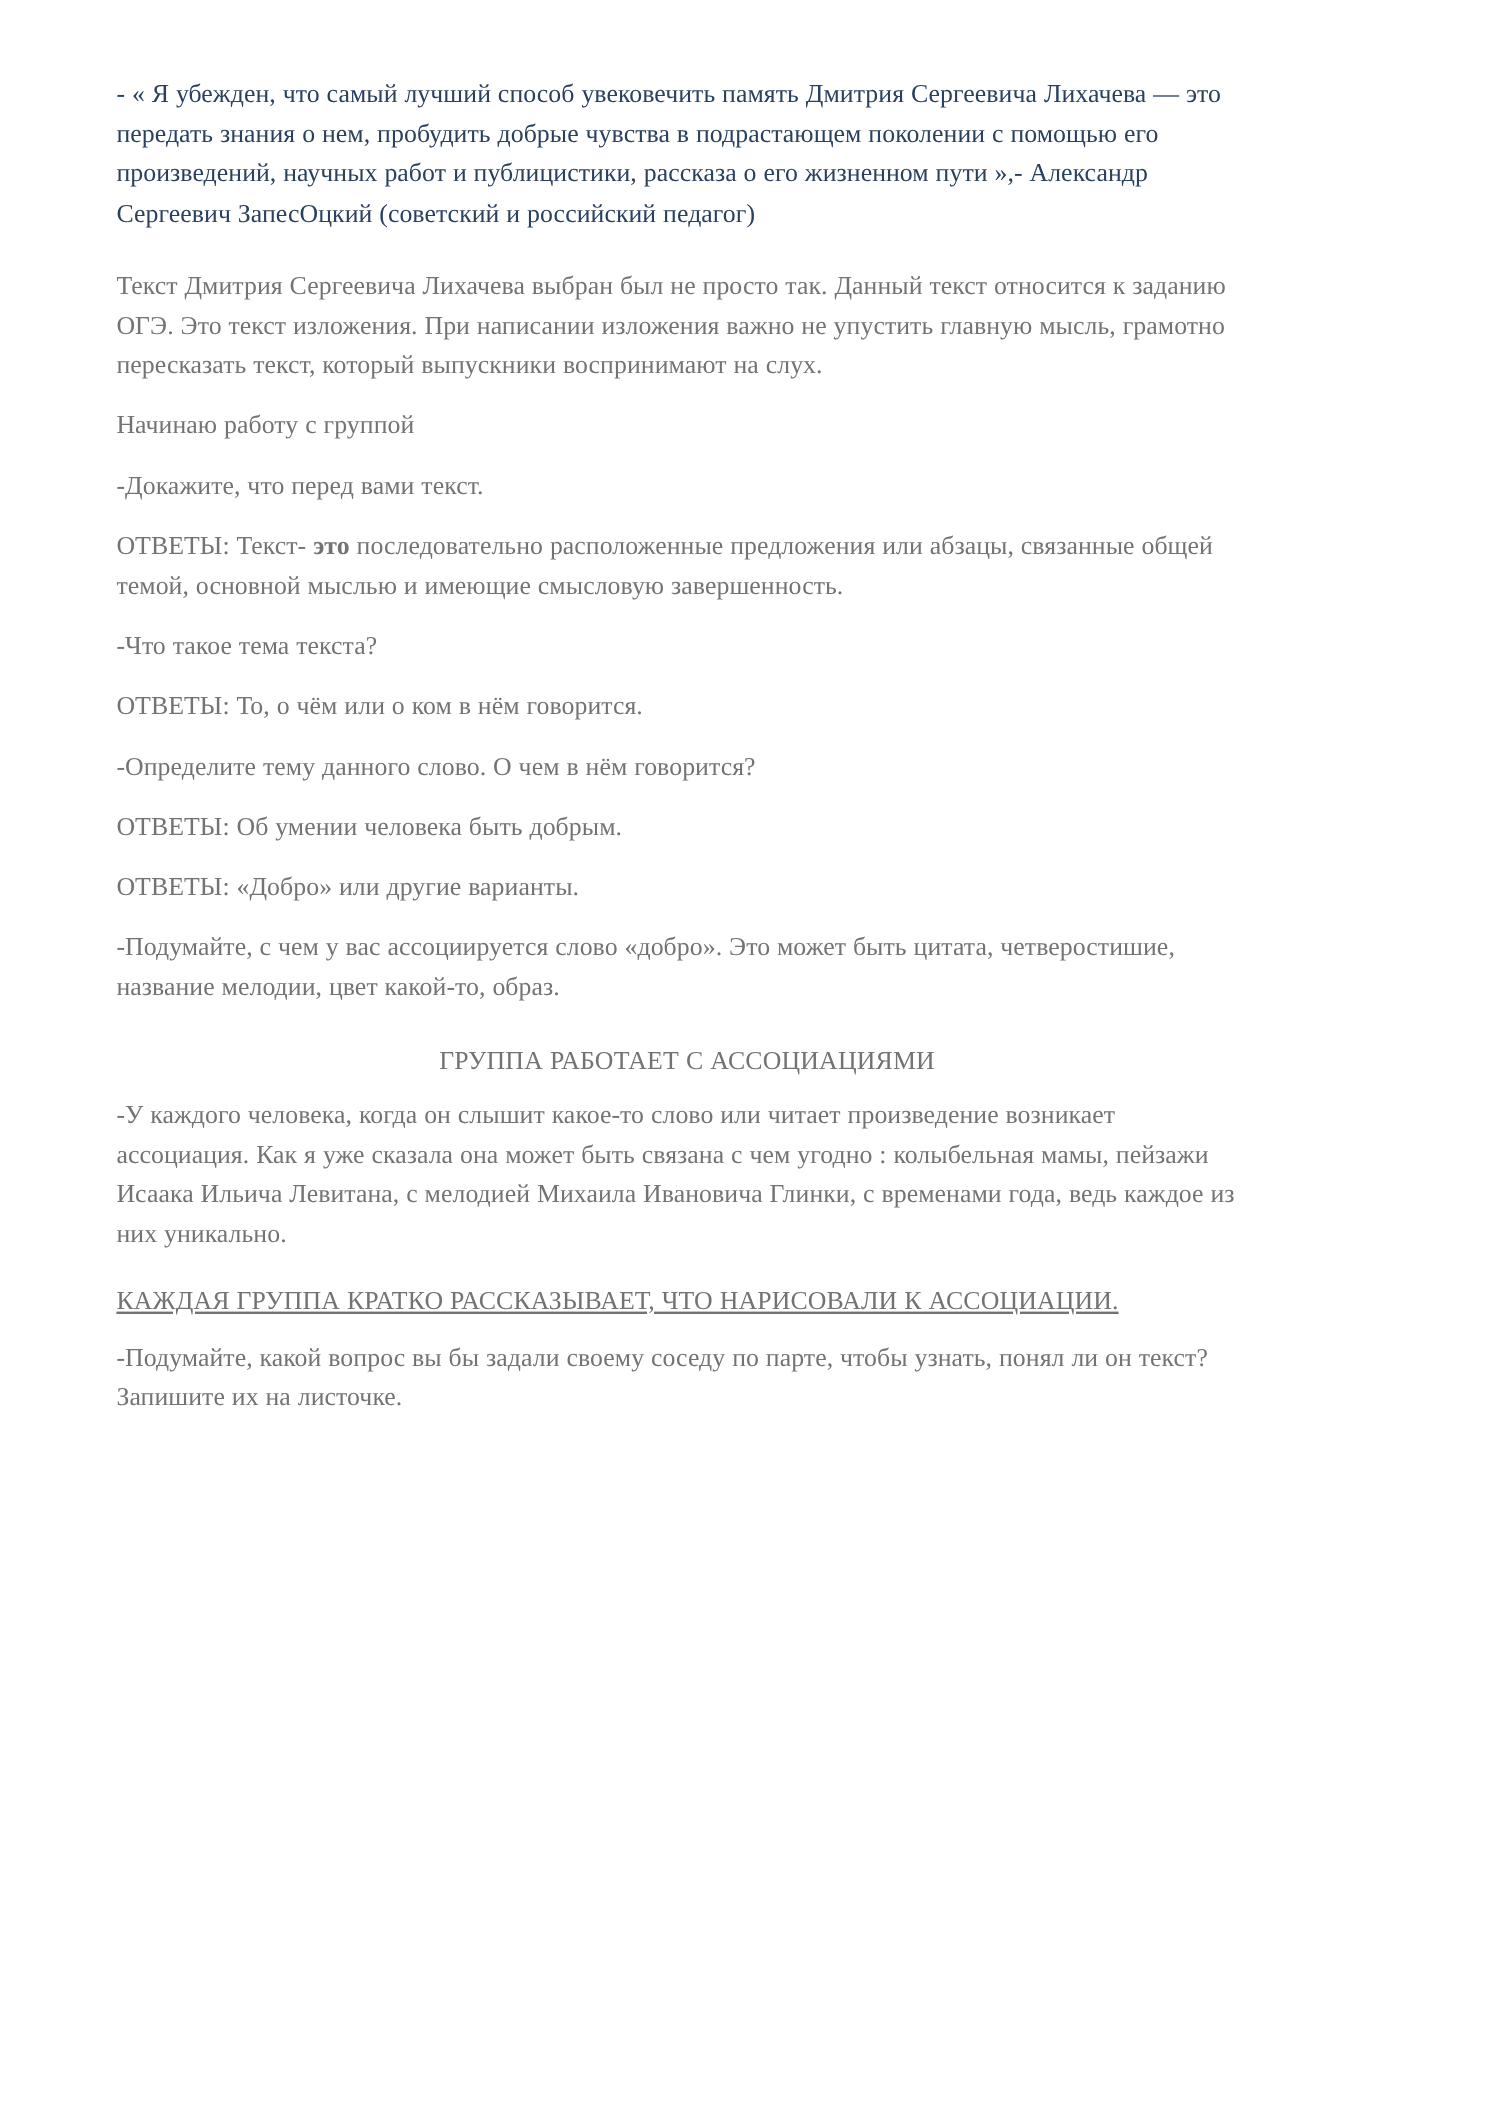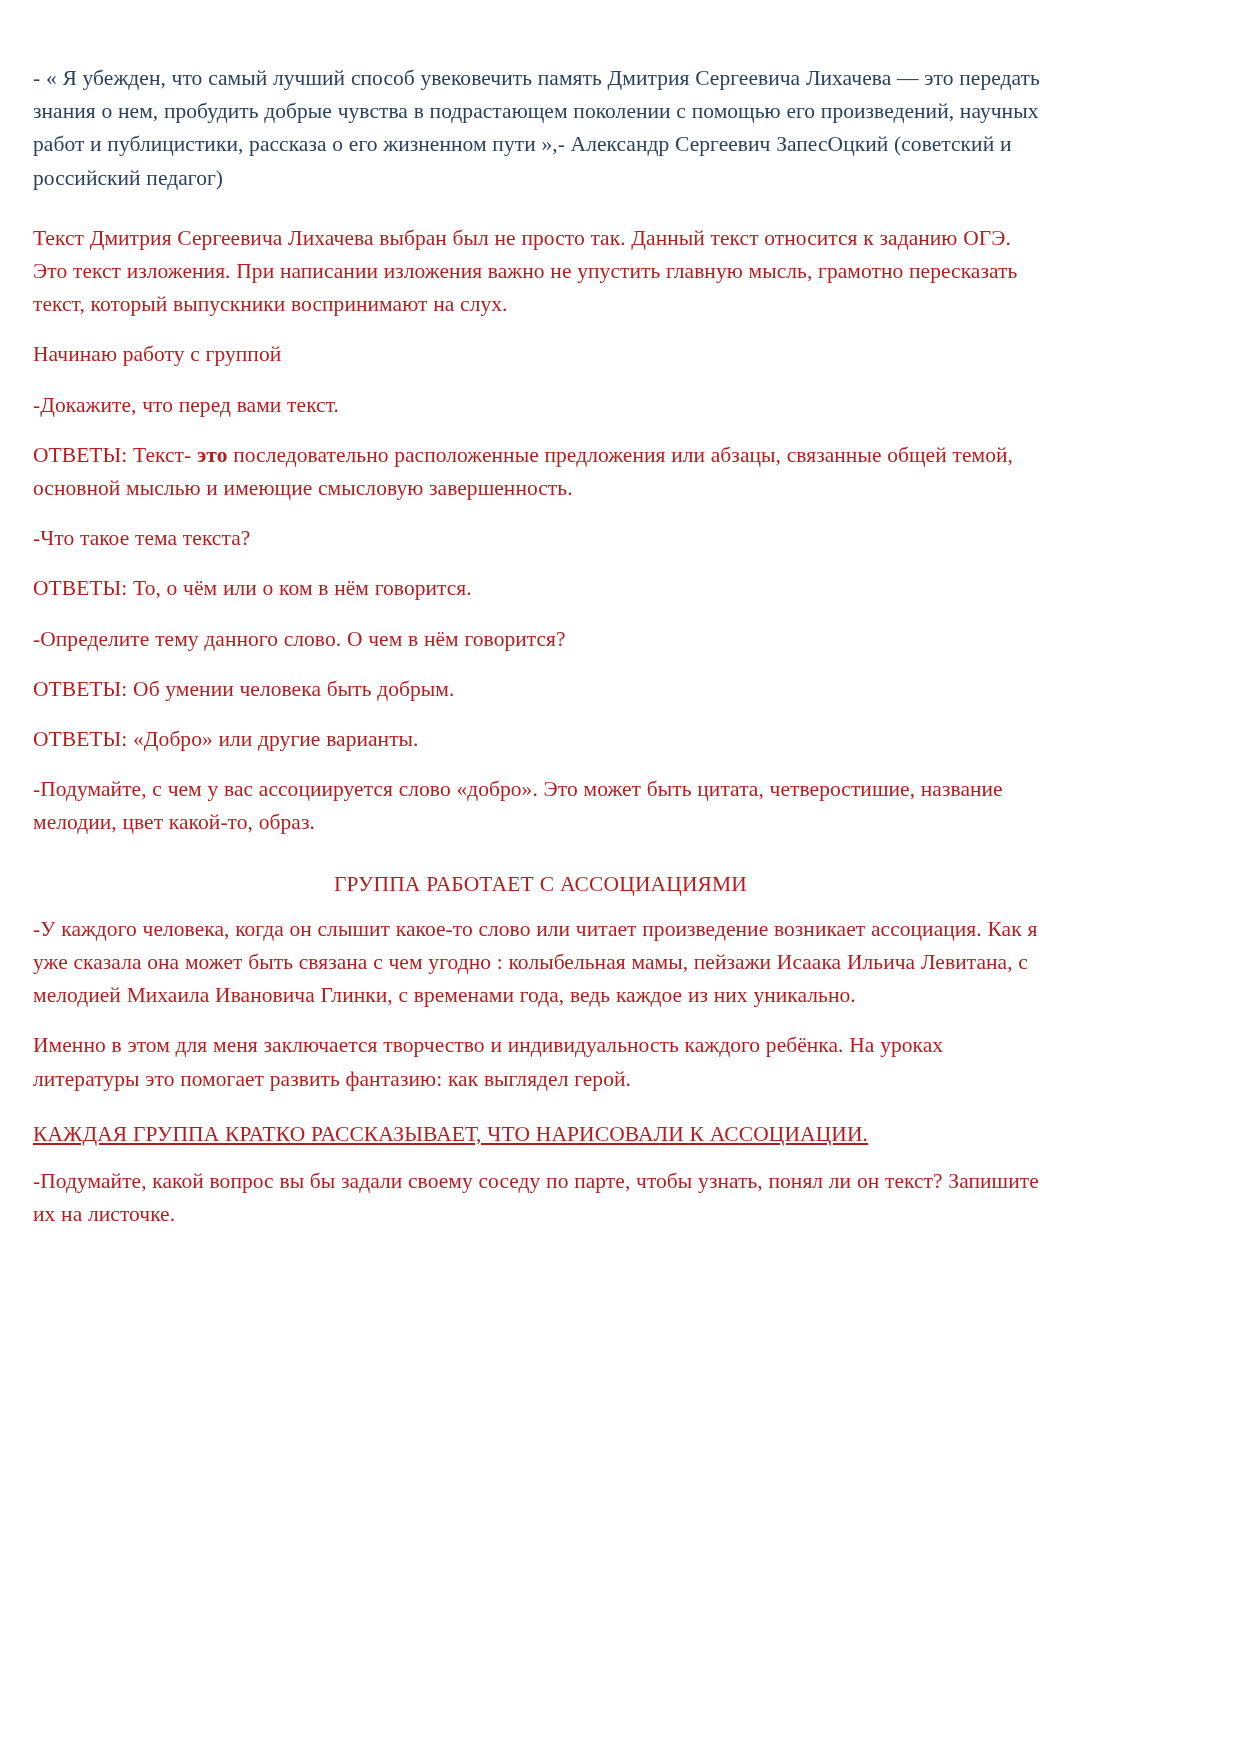--- a/index.html
+++ b/index.html
@@ -10,34 +10,34 @@
   body {
     width: 1240px;
     height: 1755px;
     font-family: "Liberation Serif", "DejaVu Serif", serif;
     -webkit-font-smoothing: antialiased;
   }
   .page {
     width: 1240px;
     height: 1755px;
     box-sizing: border-box;
-    padding: 62px 196px 40px 33px;
+    padding: 62px 196px 40px 97px;
     background: #ffffff;
     position: relative;
   }
   .doc-body {
     font-size: 21.5px;
     line-height: 1.545;
     color: #0d0d0d;
     text-align: left;
   }
   p.para {
     margin: 0 0 17px 0;
     padding: 0;
-    color: #b91c1c;
+    color: #737373;
     letter-spacing: 0.05px;
     word-spacing: 0.3px;
   }
   p.quote {
     color: #29405e;
     margin-bottom: 27px;
   }
   p.heading-caps {
     margin: 10px 0 12px 0;
     padding-left: 4px;
@@ -83,20 +83,19 @@
 
 
     <p class="para">ОТВЕТЫ: «Добро» или другие варианты.</p>
 
     <p class="para tight">-Подумайте, с чем у вас ассоциируется слово «добро». Это может быть цитата, четверостишие, название мелодии, цвет какой-то, образ.</p>
 
     <p class="para heading-caps">ГРУППА РАБОТАЕТ С АССОЦИАЦИЯМИ</p>
 
     <p class="para">-У каждого человека, когда он слышит какое-то слово или читает произведение возникает ассоциация. Как я уже сказала она может быть связана с чем угодно : колыбельная мамы, пейзажи Исаака Ильича Левитана, с мелодией Михаила Ивановича Глинки, с временами года, ведь каждое из них уникально.</p>
 
-    <p class="para">Именно в этом для меня  заключается творчество и индивидуальность каждого ребёнка. На уроках литературы это помогает развить фантазию: как выглядел герой.</p>
 
     <p class="para heading-caps-2">КАЖДАЯ ГРУППА КРАТКО РАССКАЗЫВАЕТ, ЧТО НАРИСОВАЛИ К АССОЦИАЦИИ.</p>
 
     <p class="para">-Подумайте, какой вопрос вы бы задали своему соседу по парте, чтобы узнать, понял ли он текст? Запишите их на листочке.</p>
 
   </div>
 </div>
 
 </body></html>

